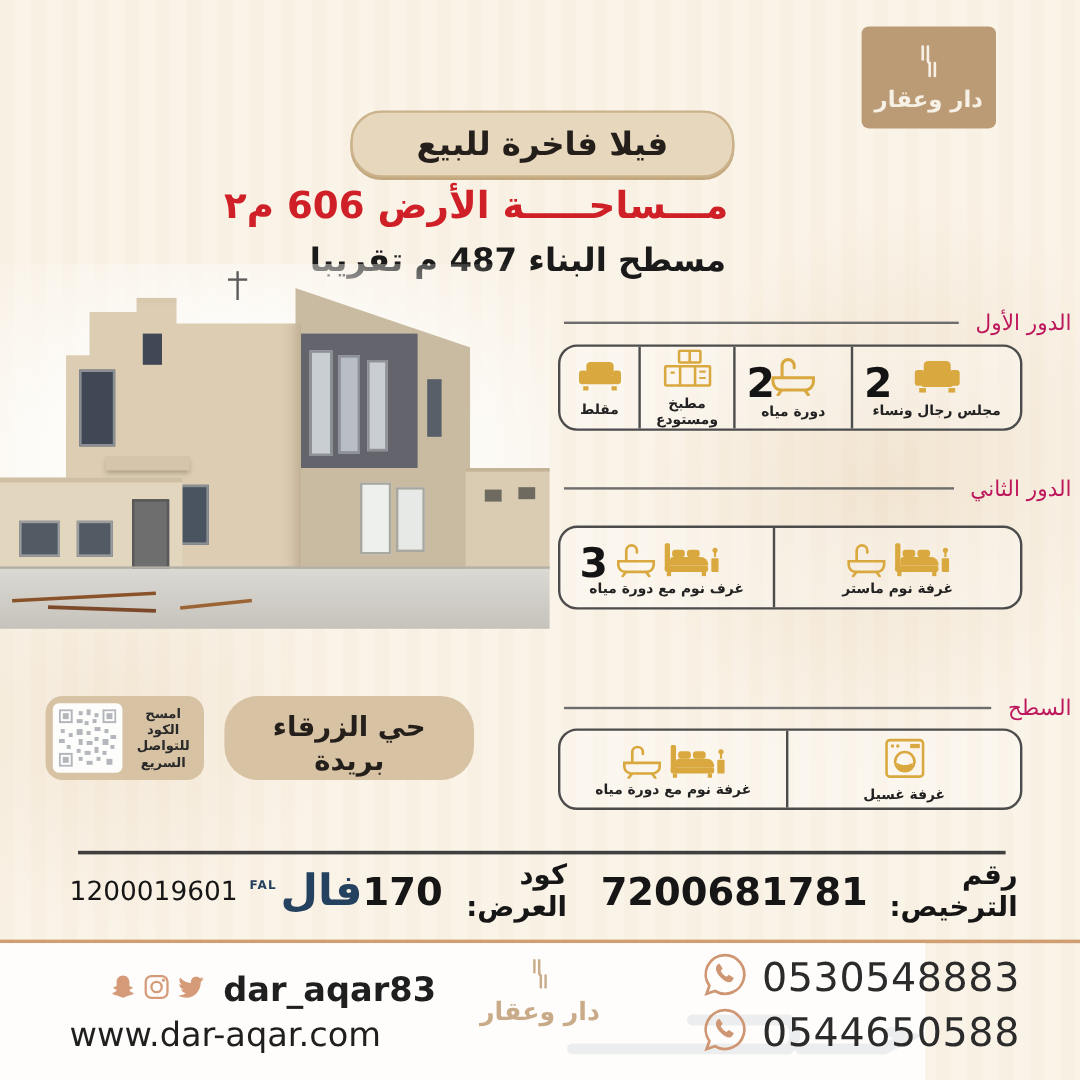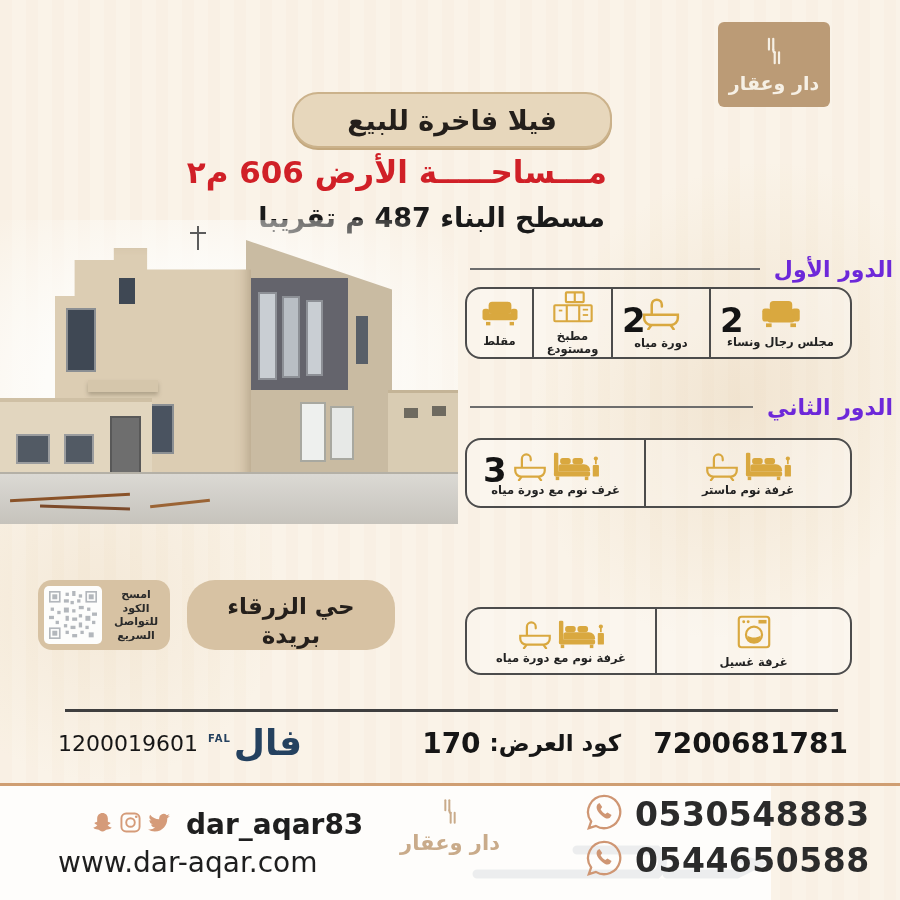--- a/index.html
+++ b/index.html
@@ -60,21 +60,21 @@
   .v-rw2{left:330px;top:186px;width:20px;height:50px;background:#e7e9e7;border:2px solid #a8a8a0;}
   .v-rw3{left:356px;top:96px;width:12px;height:48px;background:#585f68;}
   .v-ground{left:0;top:252px;width:458px;height:50px;background:linear-gradient(180deg,#dbd9d4,#c6c3bc);border-top:2px solid #b4b0a6;}
   .v-d1{left:10px;top:276px;width:120px;height:3px;background:#8a5228;transform:rotate(-3deg);}
   .v-d2{left:40px;top:286px;width:90px;height:3px;background:#7c4a2a;transform:rotate(2deg);}
   .v-d3{left:150px;top:282px;width:60px;height:3px;background:#9b6435;transform:rotate(-6deg);}
 
   
   .sec-head{position:absolute;left:470px;width:423px;height:34px;display:flex;align-items:center;gap:14px;}
   .sec-head .line{flex:1;height:2px;background:#6d6d6d;}
-  .sec-head .st{font-size:22px;font-weight:700;color:#6d28d9;direction:rtl;white-space:nowrap;}
+  .sec-head .st{font-size:18px;font-weight:400;color:#be185d;direction:rtl;white-space:nowrap;}
   .fbox{position:absolute;left:465px;width:387px;border:2px solid #4c4c4c;border-radius:16px;
     background:rgba(255,255,255,.28);display:flex;flex-direction:row-reverse;box-sizing:border-box;}
   .fcell{position:relative;display:flex;flex-direction:column;align-items:center;justify-content:center;
     padding:6px 2px 5px;box-sizing:border-box;}
   .fcell:not(:first-child){border-right:2px solid #4c4c4c;}
   .fcell .lbl{font-size:11.5px;font-weight:700;color:#222;direction:rtl;text-align:center;line-height:13px;margin-top:3px;}
   .fcell .cnt{position:absolute;left:9px;top:46%;transform:translateY(-50%);font-size:34px;font-weight:800;color:#141414;}
   .icons-row{display:flex;align-items:flex-end;gap:6px;}
 
   
@@ -84,38 +84,38 @@
   .qr-text{flex:1;text-align:center;font-size:11px;font-weight:800;color:#2a2a2a;line-height:13.5px;direction:rtl;}
   .loc-badge{position:absolute;left:187px;top:580px;width:208px;height:70px;border-radius:28px;background:#d7c2a3;
     display:flex;flex-direction:column;align-items:center;justify-content:flex-end;direction:rtl;}
   .loc-badge .l{font-size:23px;font-weight:800;color:#241f1b;line-height:29px;}
 
   
   .lic-divider{position:absolute;left:65px;top:709px;width:773px;height:3px;background:#3f3f3f;}
   .lic-row{position:absolute;left:58px;top:718px;width:790px;height:50px;display:flex;align-items:center;justify-content:space-between;}
   .lic-right{display:flex;direction:rtl;align-items:center;gap:9px;font-weight:800;color:#161616;}
   .lic-right .lab{font-size:23px;}
-  .lic-right .num{font-size:28px;text-align:center;}
+  .lic-right .num{font-size:32px;text-align:center;}
   .lic-right .gap{width:14px;}
   .lic-left{display:flex;align-items:center;gap:10px;}
   .fal{display:flex;align-items:flex-start;gap:3px;color:#24415f;}
   .fal .ar{font-size:36px;font-weight:800;line-height:36px;}
   .fal .en{font-size:10px;font-weight:700;margin-top:8px;letter-spacing:1px;}
   .fal-num{font-size:22px;font-weight:400;color:#161616;}
 
   
   .footer-divider{position:absolute;left:0;top:783px;width:900px;height:3px;background:#cf9e72;}
   .footer{position:absolute;left:0;top:786px;width:771px;height:114px;background:#fefdfb;}
   .soc-row{position:absolute;left:92px;top:22px;display:flex;align-items:center;gap:7px;}
   .soc-row .handle{font-size:28px;font-weight:600;color:#1f1f1f;margin-left:8px;}
   .website{position:absolute;left:58px;top:60px;font-size:28px;font-weight:500;color:#1f1f1f;}
   .f-logo{position:absolute;left:400px;top:12px;width:100px;text-align:center;color:#c9ab8a;}
   .f-logo .nm{font-size:21px;font-weight:700;margin-top:2px;}
   .phone-row{position:absolute;left:585px;display:flex;align-items:center;gap:12px;height:44px;}
-  .phone-row .ph{font-size:33px;font-weight:700;color:#2b2b2b;letter-spacing:.5px;}
+  .phone-row .ph{font-size:33px;font-weight:400;color:#2b2b2b;letter-spacing:.5px;}
   .p1{top:6px;} .p2{top:52px;}
   .watermark{position:absolute;right:4px;bottom:6px;opacity:.5;}
 </style>
 </head>
 <body>
 
 <div class="poster">
   <div class="swirl1"></div>
   <div class="swirl2"></div>
   <div class="texture"></div>
@@ -278,20 +278,24 @@
           <rect x="45" y="16" width="7" height="13" rx="1"></rect>
             <rect x="47.5" y="10" width="2" height="5"></rect>
             <circle cx="48.5" cy="8.5" r="2.4"></circle>
         </svg>
       </span>
       <span class="cnt" style="left:16px">3</span>
       <span class="lbl">غرف نوم مع دورة مياه</span>
     </div>
   </div>
 
+  <div class="sec-head" style="top:573px">
+    <div class="line"></div>
+    <div class="st">السطح</div>
+  </div>
   <div class="fbox" style="top:607px;height:68px">
     <div class="fcell" style="flex:1">
       <span>
         <svg width="34" height="34" viewBox="0 0 38 38" fill="none" stroke="#d9a83f" stroke-width="2.4">
           <rect x="2" y="2" width="34" height="34" rx="3"></rect>
           <circle cx="19" cy="22" r="9"></circle>
           <path d="M11.5 23a7.5 7.5 0 0015 0c-5 3-10 3-15 0z" fill="#d9a83f" stroke="none"></path>
           <circle cx="7.5" cy="7.5" r="1.6" fill="#d9a83f" stroke="none"></circle>
             <circle cx="12.5" cy="7.5" r="1.6" fill="#d9a83f" stroke="none"></circle>
           <rect x="24" y="5.5" width="9" height="4" fill="#d9a83f" stroke="none"></rect>
@@ -382,20 +386,21 @@
   <div class="lic-divider"></div>
   <div class="lic-row">
     <div class="lic-left">
       <span class="fal-num">1200019601</span>
       <span class="fal">
         <span class="en">FAL</span>
         <span class="ar">فال</span>
       </span>
     </div>
     <div class="lic-right">
+      <span class="lab">رقم الترخيص:</span>
       <span class="num">7200681781</span>
       <span class="gap"></span>
       <span class="lab">كود العرض:</span>
       <span class="num">170</span>
     </div>
   </div>
 
   <div class="footer-divider"></div>
   <div class="footer">
     <div class="watermark">

